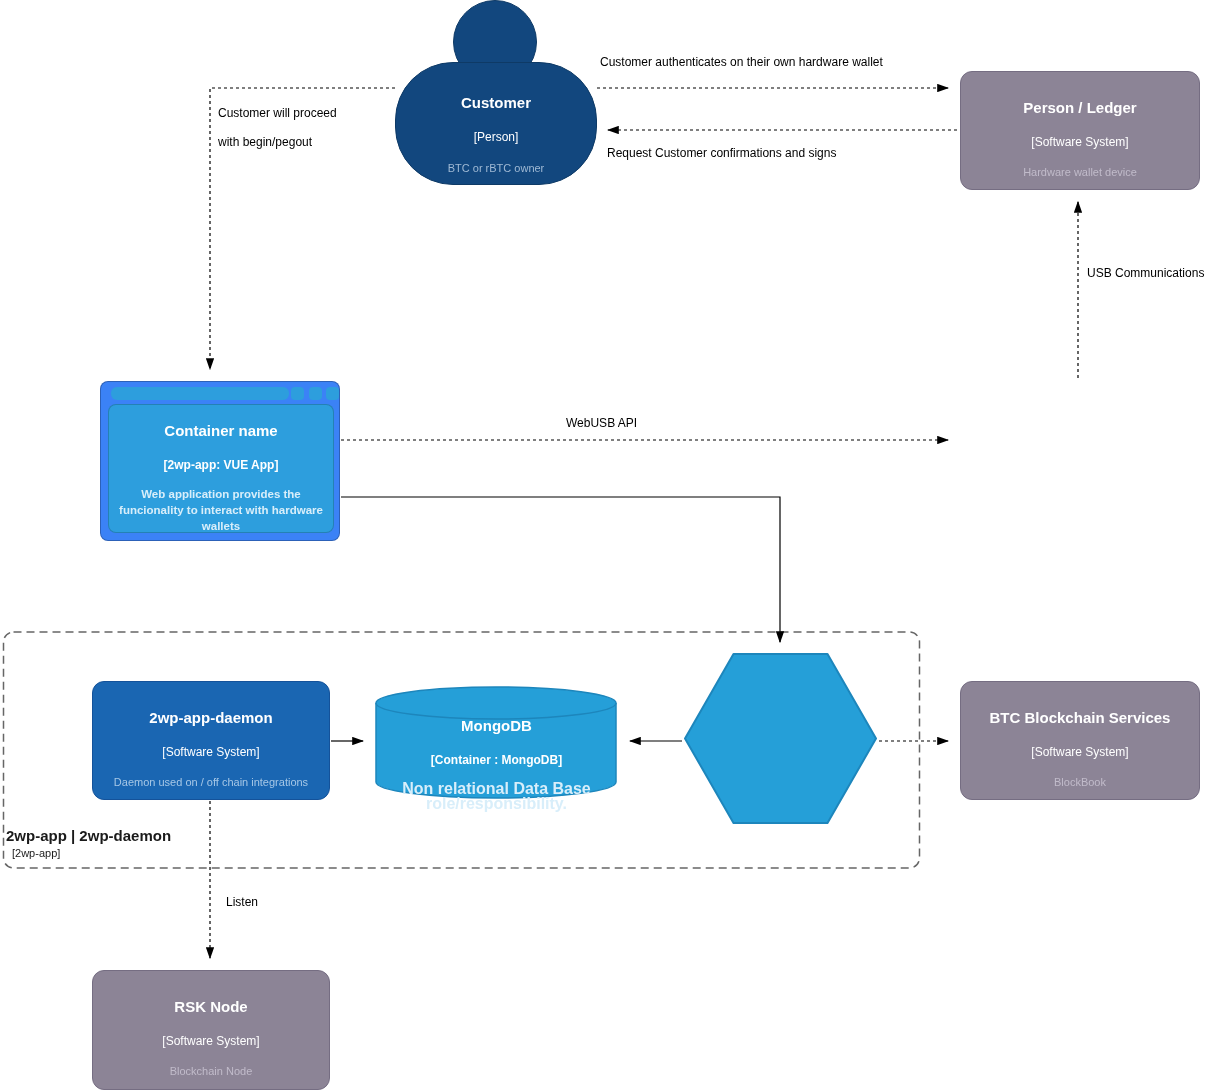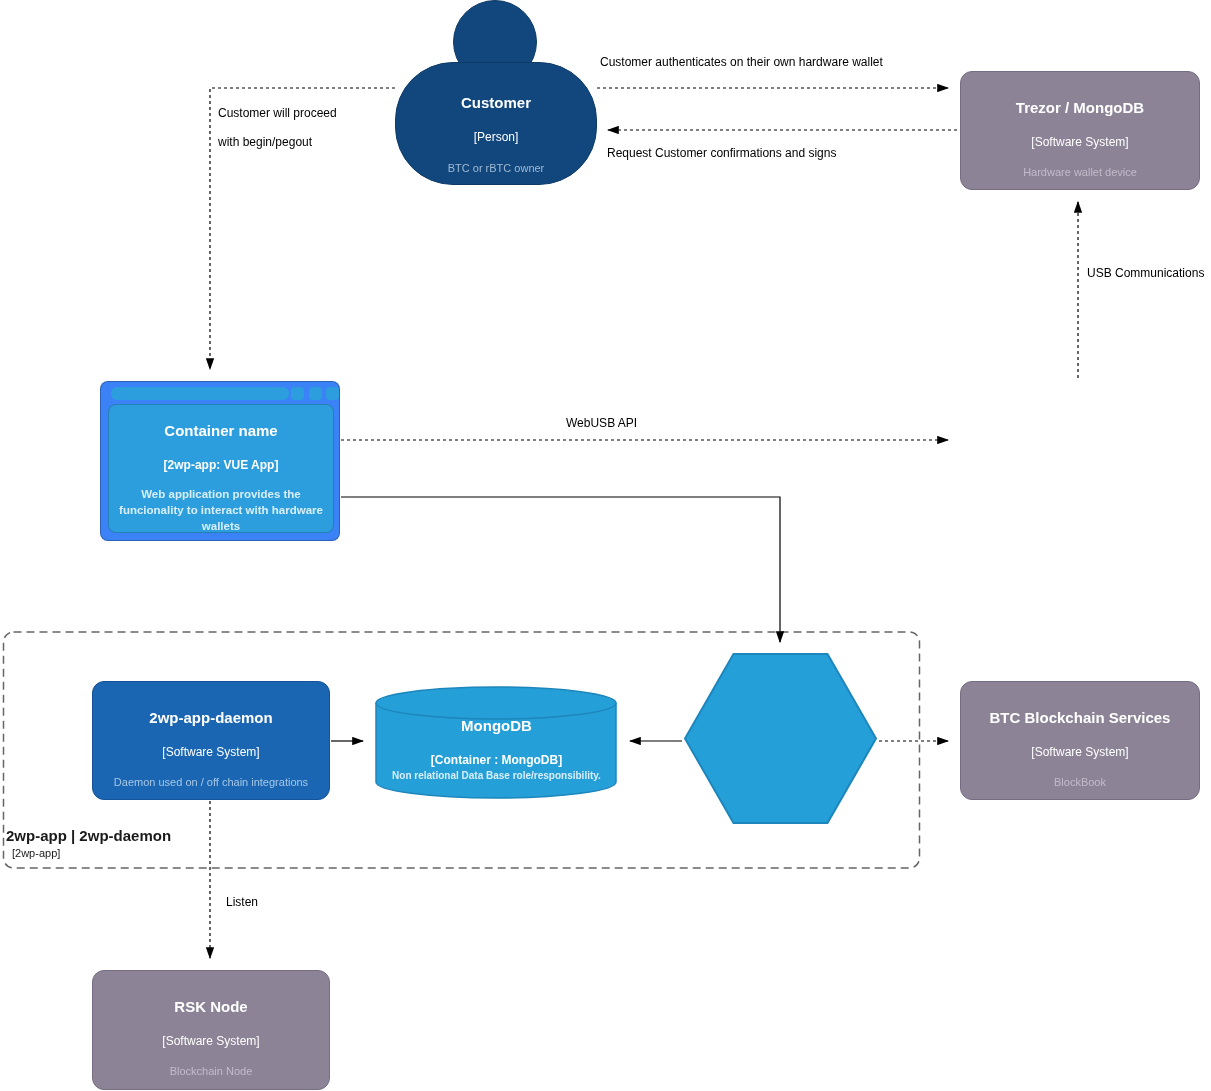--- a/index.html
+++ b/index.html
@@ -34,21 +34,21 @@
   .browser-panel .desc{font-weight:700;font-size:11.5px;line-height:16px;margin-top:13px;color:#D8EEFA;}
 
   .blue{background:#1A66B2;border:1px solid #14529A;border-radius:12px;padding-top:27px;}
   .blue .desc{color:#A6C7E6;}
 
   .shape-node{background:none;border:none;padding:0;}
   .shape-node svg{position:absolute;left:0;top:0;}
   .shape-text{position:absolute;left:0;top:0;width:100%;box-sizing:border-box;}
   .mongo-text{padding-top:31px;}
   .mongo-text .subtitle,.hex-text .subtitle{font-weight:700;}
-  .mongo-text .desc,.hex-text .desc{font-weight:700;font-size:10px;line-height:15px;color:#D8EEFA;margin-top:0;}
+  .mongo-text .desc,.hex-text .desc{font-weight:700;font-size:16px;line-height:15px;color:#D8EEFA;margin-top:13px;}
   .hex-text{padding:48px 12px 0 12px;}
   .hex-text .desc{font-size:11.5px;line-height:16px;margin-top:12px;}
 
   .edge-label{position:absolute;z-index:3;font-size:12px;line-height:14px;color:#000;white-space:nowrap;}
   .boundary-title{position:absolute;z-index:3;font-size:15px;font-weight:700;color:#1a1a1a;white-space:nowrap;}
   .boundary-sub{position:absolute;z-index:3;font-size:11px;color:#1a1a1a;white-space:nowrap;}
 </style>
 </head>
 <body>
 
@@ -76,21 +76,21 @@
   <div class="node shape-node" style="left:395px;top:0;width:202px;height:204px">
     <div class="person-head"></div>
     <div class="person-body">
       <div class="title">Customer</div>
       <div class="subtitle">[Person]</div>
       <div class="desc">BTC or rBTC owner</div>
     </div>
   </div>
 
   <div class="node gray" style="left:960px;top:71px;width:240px;height:119px">
-    <div class="title">Trezor / MongoDB</div>
+    <div class="title">Person / Ledger</div>
     <div class="subtitle">[Software System]</div>
     <div class="desc">Hardware wallet device</div>
   </div>
 
   <div class="node browser" style="left:100px;top:381px;width:240px;height:160px">
     <div class="browser-bar"></div>
     <div class="browser-btn" style="left:190px"></div>
     <div class="browser-btn" style="left:208px"></div>
     <div class="browser-btn" style="left:225px"></div>
     <div class="browser-panel">

